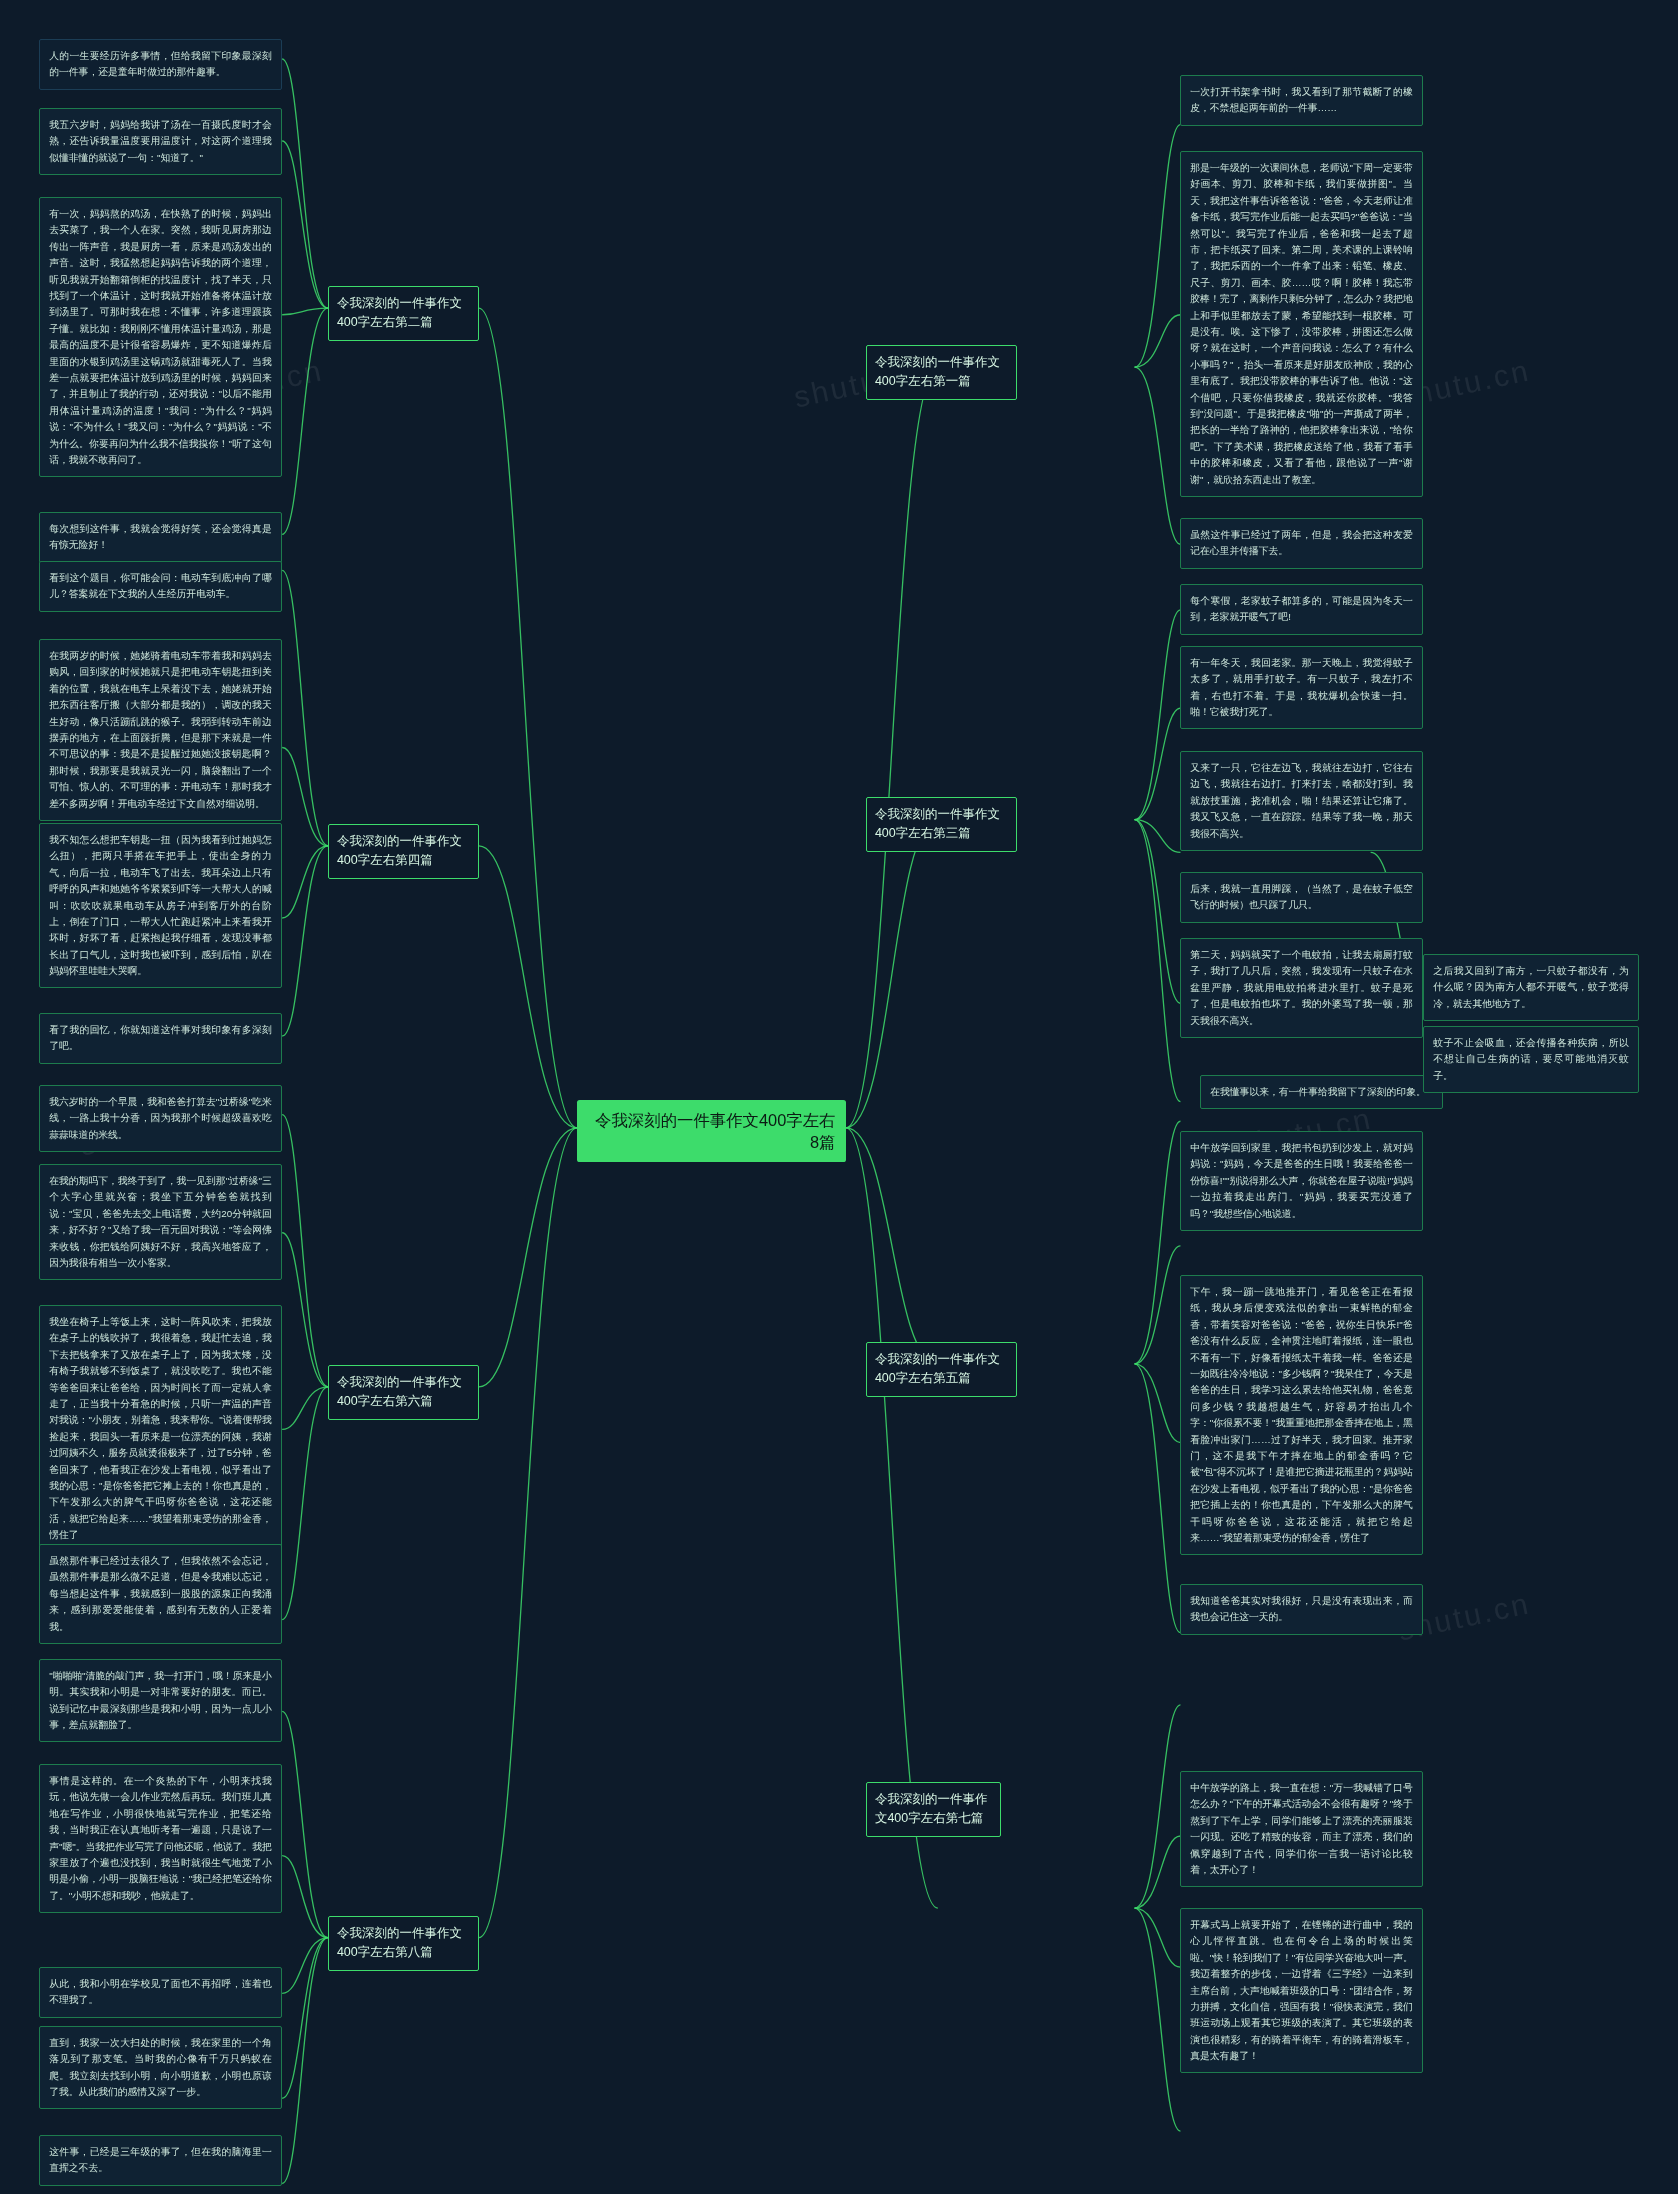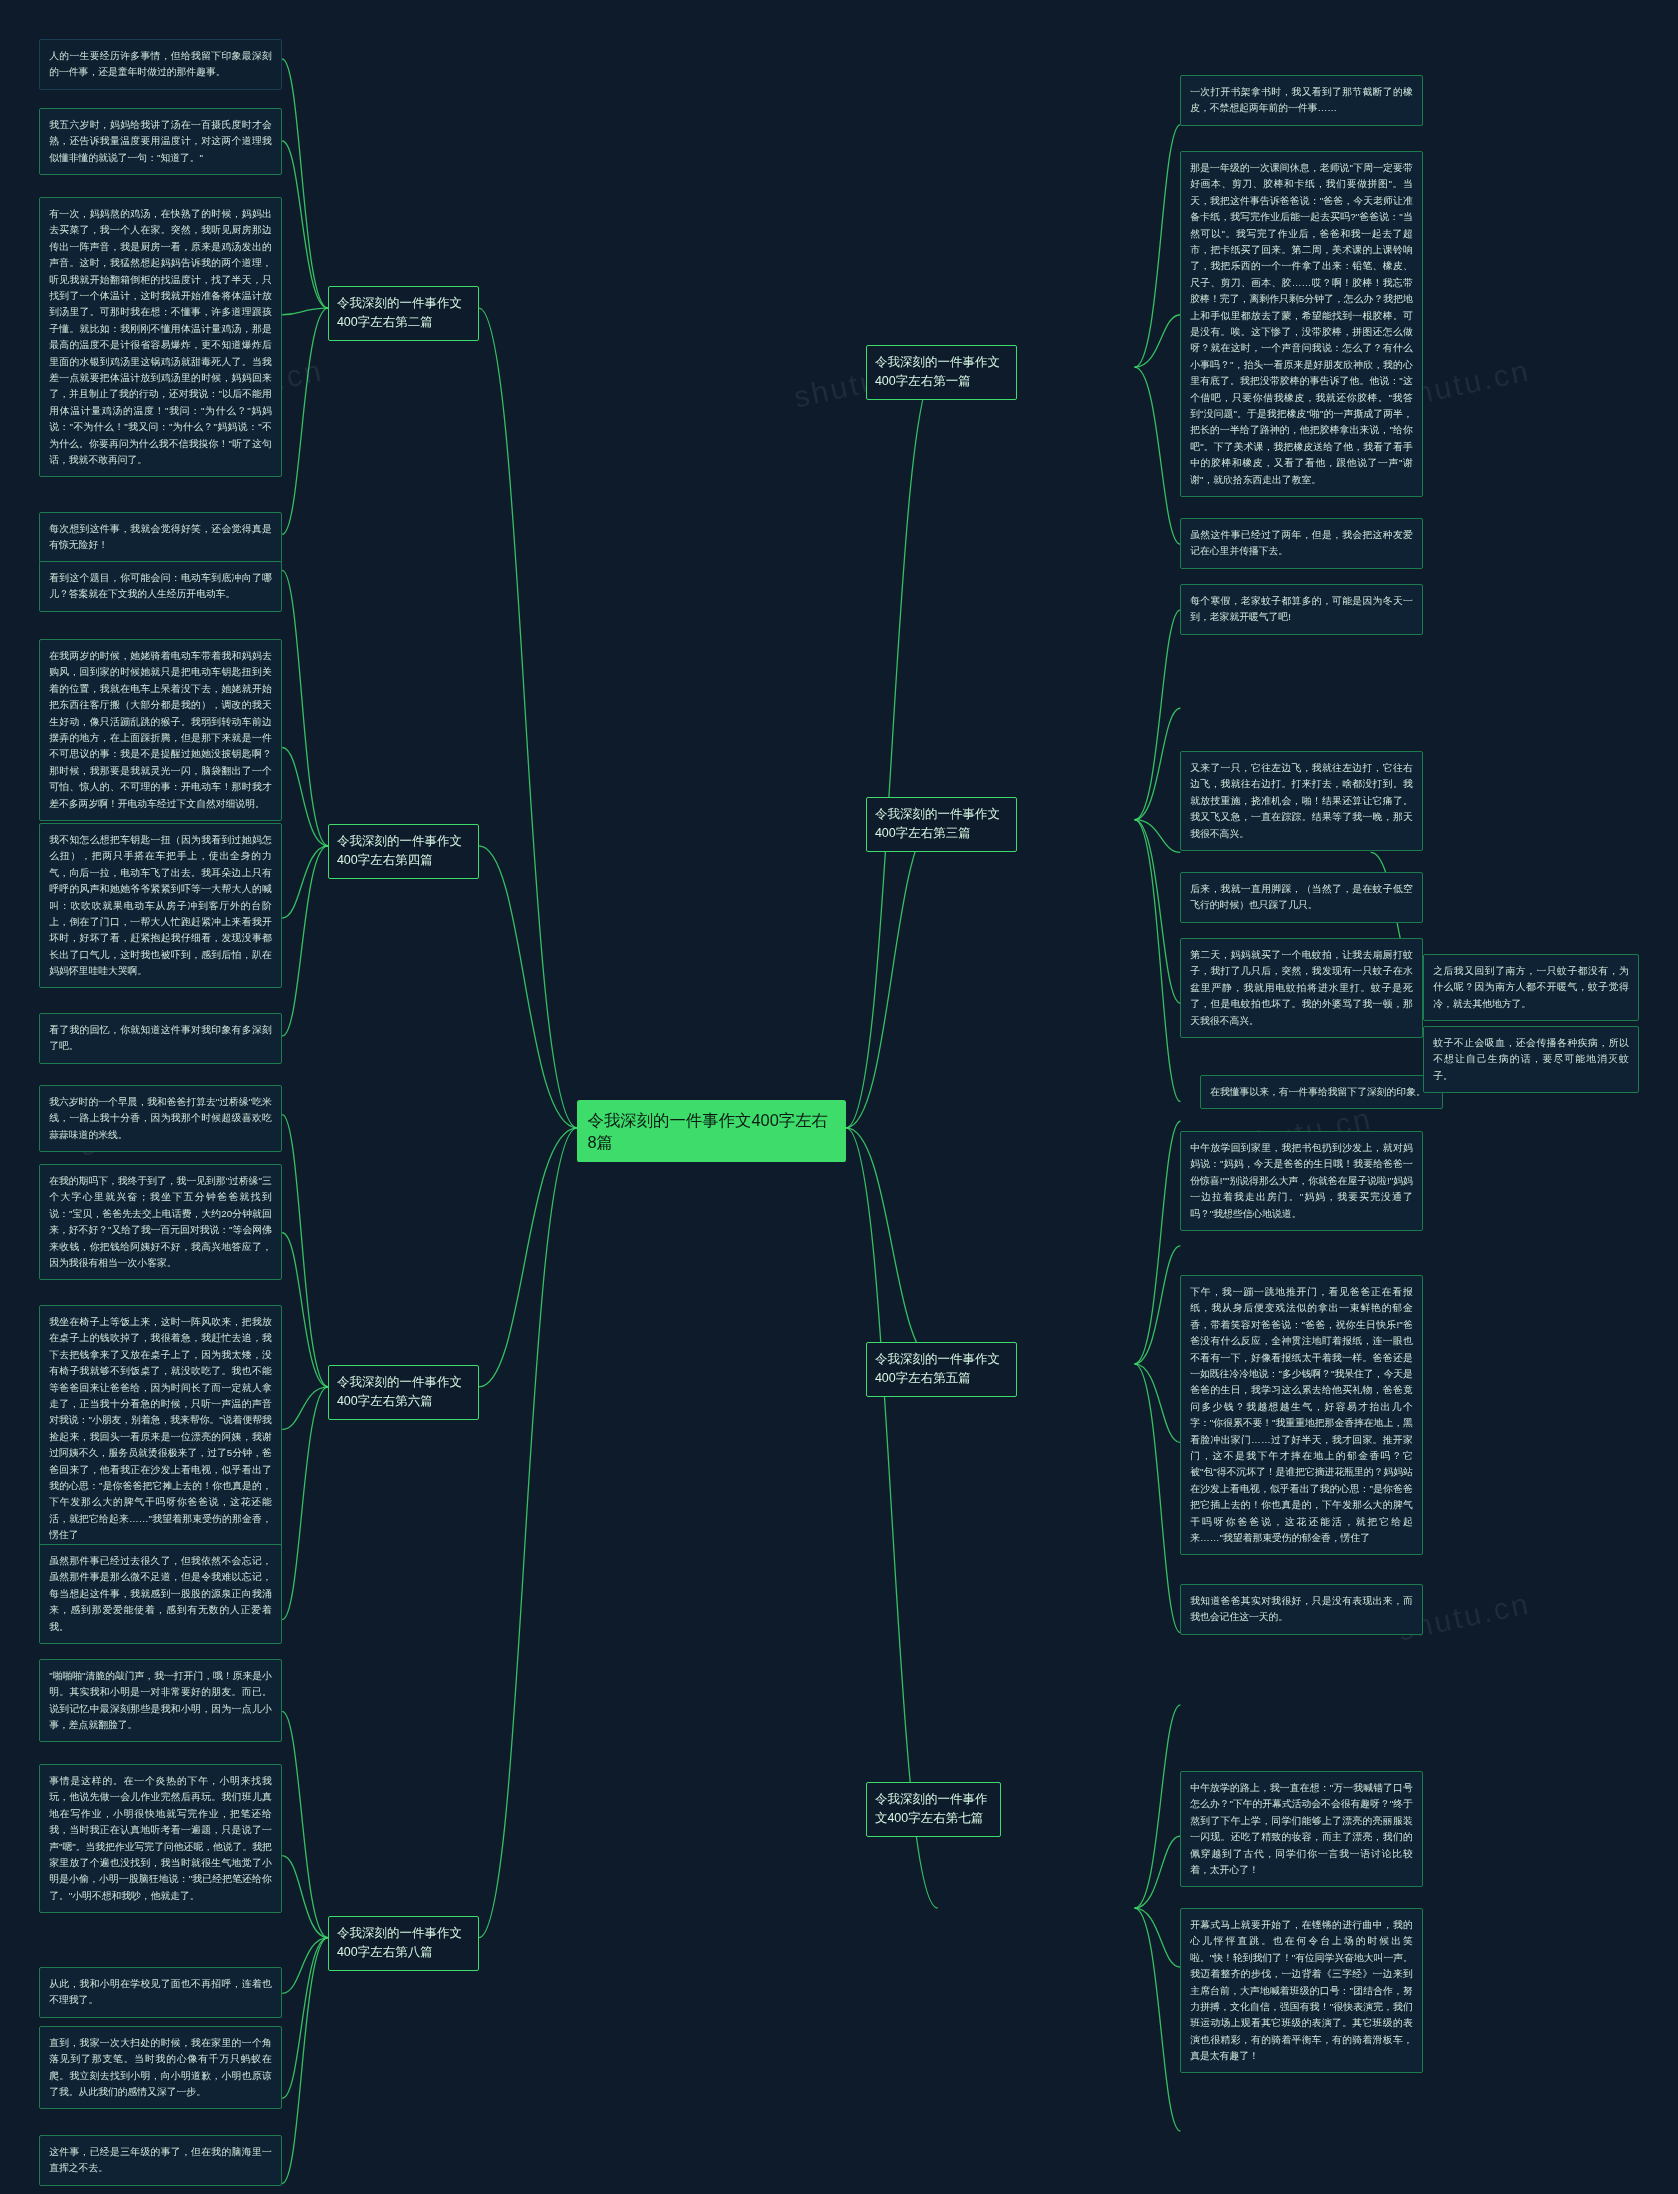--- a/index.html
+++ b/index.html
@@ -10,21 +10,21 @@
   }
   .canvas{position:absolute;left:0;top:0;width:1679px;height:2194px;}
 
   
   .wm{position:absolute;color:rgba(255,255,255,0.07);font-size:30px;letter-spacing:2.6px;
       transform:rotate(-12deg);white-space:nowrap;pointer-events:none;}
 
   
   .root{
     position:absolute;background:#3ddc6b;color:#0c1b14;
-    border-radius:2.6px;text-align:left;
+    border-radius:2.6px;text-align:right;
     font-size:16.4px;line-height:22px;padding:9.2px 10.5px;
     box-sizing:border-box;font-weight:400;
   }
 
   
   .branch{
     position:absolute;border:0.7px solid #3ddc6b;background:#0d1b2a;color:#d8f7e4;
     border-radius:2px;font-size:12.5px;line-height:19.7px;padding:6.6px 7.9px;
     box-sizing:border-box;
   }
@@ -137,20 +137,21 @@
   <div class="leaf" style="left:39px;top:1659px;width:243px;">"啪啪啪"清脆的敲门声，我一打开门，哦！原来是小明。其实我和小明是一对非常要好的朋友。而已。说到记忆中最深刻那些是我和小明，因为一点儿小事，差点就翻脸了。</div>
   <div class="leaf" style="left:39px;top:1764px;width:243px;">事情是这样的。在一个炎热的下午，小明来找我玩，他说先做一会儿作业完然后再玩。我们班儿真地在写作业，小明很快地就写完作业，把笔还给我，当时我正在认真地听考看一遍题，只是说了一声"嗯"。当我把作业写完了问他还呢，他说了。我把家里放了个遍也没找到，我当时就很生气地觉了小明是小偷，小明一股脑狂地说："我已经把笔还给你了。"小明不想和我吵，他就走了。</div>
   <div class="leaf" style="left:39px;top:1967px;width:243px;">从此，我和小明在学校见了面也不再招呼，连着也不理我了。</div>
   <div class="leaf" style="left:39px;top:2026px;width:243px;">直到，我家一次大扫处的时候，我在家里的一个角落见到了那支笔。当时我的心像有千万只蚂蚁在爬。我立刻去找到小明，向小明道歉，小明也原谅了我。从此我们的感情又深了一步。</div>
   <div class="leaf" style="left:39px;top:2135px;width:243px;">这件事，已经是三年级的事了，但在我的脑海里一直挥之不去。</div>
 
   <div class="leaf" style="left:1180px;top:75px;width:243px;">一次打开书架拿书时，我又看到了那节截断了的橡皮，不禁想起两年前的一件事……</div>
   <div class="leaf" style="left:1180px;top:151px;width:243px;">那是一年级的一次课间休息，老师说"下周一定要带好画本、剪刀、胶棒和卡纸，我们要做拼图"。当天，我把这件事告诉爸爸说："爸爸，今天老师让准备卡纸，我写完作业后能一起去买吗?"爸爸说："当然可以"。我写完了作业后，爸爸和我一起去了超市，把卡纸买了回来。第二周，美术课的上课铃响了，我把乐西的一个一件拿了出来：铅笔、橡皮、尺子、剪刀、画本、胶……哎？啊！胶棒！我忘带胶棒！完了，离剩作只剩5分钟了，怎么办？我把地上和手似里都放去了蒙，希望能找到一根胶棒。可是没有。唉。这下惨了，没带胶棒，拼图还怎么做呀？就在这时，一个声音问我说：怎么了？有什么小事吗？"，抬头一看原来是好朋友欣神欣，我的心里有底了。我把没带胶棒的事告诉了他。他说："这个借吧，只要你借我橡皮，我就还你胶棒。"我答到"没问题"。于是我把橡皮"啪"的一声撕成了两半，把长的一半给了路神的，他把胶棒拿出来说，"给你吧"。下了美术课，我把橡皮送给了他，我看了看手中的胶棒和橡皮，又看了看他，跟他说了一声"谢谢"，就欣拾东西走出了教室。</div>
   <div class="leaf" style="left:1180px;top:518px;width:243px;">虽然这件事已经过了两年，但是，我会把这种友爱记在心里并传播下去。</div>
   <div class="leaf" style="left:1180px;top:584px;width:243px;">每个寒假，老家蚊子都算多的，可能是因为冬天一到，老家就开暖气了吧!</div>
+  <div class="leaf" style="left:1180px;top:646px;width:243px;">有一年冬天，我回老家。那一天晚上，我觉得蚊子太多了，就用手打蚊子。有一只蚊子，我左打不着，右也打不着。于是，我枕爆机会快速一扫。啪！它被我打死了。</div>
   <div class="leaf" style="left:1180px;top:751px;width:243px;">又来了一只，它往左边飞，我就往左边打，它往右边飞，我就往右边打。打来打去，啥都没打到。我就放技重施，挠准机会，啪！结果还算让它痛了。我又飞又急，一直在踪踪。结果等了我一晚，那天我很不高兴。</div>
   <div class="leaf" style="left:1180px;top:872px;width:243px;">后来，我就一直用脚踩，（当然了，是在蚊子低空飞行的时候）也只踩了几只。</div>
   <div class="leaf" style="left:1180px;top:938px;width:243px;">第二天，妈妈就买了一个电蚊拍，让我去扇厕打蚊子，我打了几只后，突然，我发现有一只蚊子在水盆里严静，我就用电蚊拍将进水里打。蚊子是死了，但是电蚊拍也坏了。我的外婆骂了我一顿，那天我很不高兴。</div>
   <div class="leaf" style="left:1180px;top:1075px;width:243px;margin-left:20px;">在我懂事以来，有一件事给我留下了深刻的印象。</div>
   <div class="leaf" style="left:1180px;top:1131px;width:243px;">中午放学回到家里，我把书包扔到沙发上，就对妈妈说："妈妈，今天是爸爸的生日哦！我要给爸爸一份惊喜!""别说得那么大声，你就爸在屋子说啦!"妈妈一边拉着我走出房门。"妈妈，我要买完没通了吗？"我想些信心地说道。</div>
   <div class="leaf" style="left:1180px;top:1275px;width:243px;">下午，我一蹦一跳地推开门，看见爸爸正在看报纸，我从身后便变戏法似的拿出一束鲜艳的郁金香，带着笑容对爸爸说："爸爸，祝你生日快乐!"爸爸没有什么反应，全神贯注地盯着报纸，连一眼也不看有一下，好像看报纸太干着我一样。爸爸还是一如既往冷冷地说："多少钱啊？"我呆住了，今天是爸爸的生日，我学习这么累去给他买礼物，爸爸竟问多少钱？我越想越生气，好容易才抬出几个字："你很累不要！"我重重地把那金香摔在地上，黑看脸冲出家门……过了好半天，我才回家。推开家门，这不是我下午才摔在地上的郁金香吗？它被"包"得不沉坏了！是谁把它摘进花瓶里的？妈妈站在沙发上看电视，似乎看出了我的心思："是你爸爸把它插上去的！你也真是的，下午发那么大的脾气干吗呀你爸爸说，这花还能活，就把它给起来……"我望着那束受伤的郁金香，愣住了</div>
   <div class="leaf" style="left:1180px;top:1584px;width:243px;">我知道爸爸其实对我很好，只是没有表现出来，而我也会记住这一天的。</div>
   <div class="leaf" style="left:1180px;top:1771px;width:243px;">中午放学的路上，我一直在想："万一我喊错了口号怎么办？"下午的开幕式活动会不会很有趣呀？"终于熬到了下午上学，同学们能够上了漂亮的亮丽服装一闪现。还吃了精致的妆容，而主了漂亮，我们的佩穿越到了古代，同学们你一言我一语讨论比较着，太开心了！</div>
   <div class="leaf" style="left:1180px;top:1908px;width:243px;">开幕式马上就要开始了，在铿锵的进行曲中，我的心儿怦怦直跳。也在何令台上场的时候出笑啦。"快！轮到我们了！"有位同学兴奋地大叫一声。我迈着整齐的步伐，一边背着《三字经》一边来到主席台前，大声地喊着班级的口号："团结合作，努力拼搏，文化自信，强国有我！"很快表演完，我们班运动场上观看其它班级的表演了。其它班级的表演也很精彩，有的骑着平衡车，有的骑着滑板车，真是太有趣了！</div>
 

